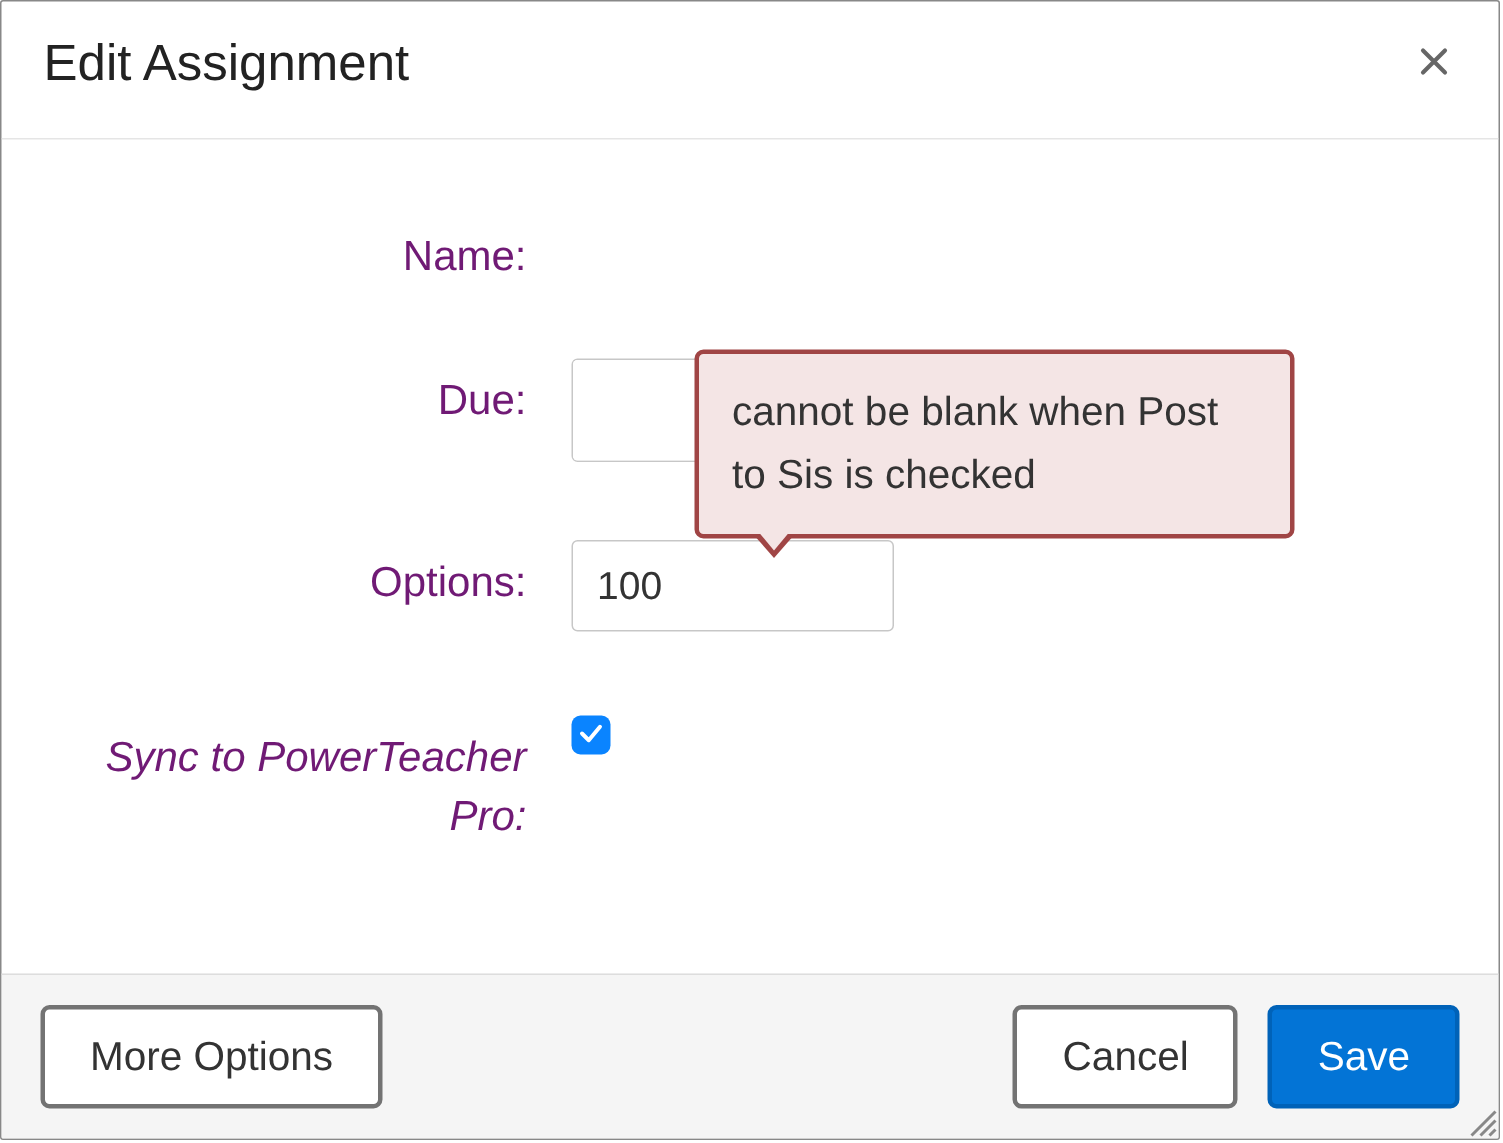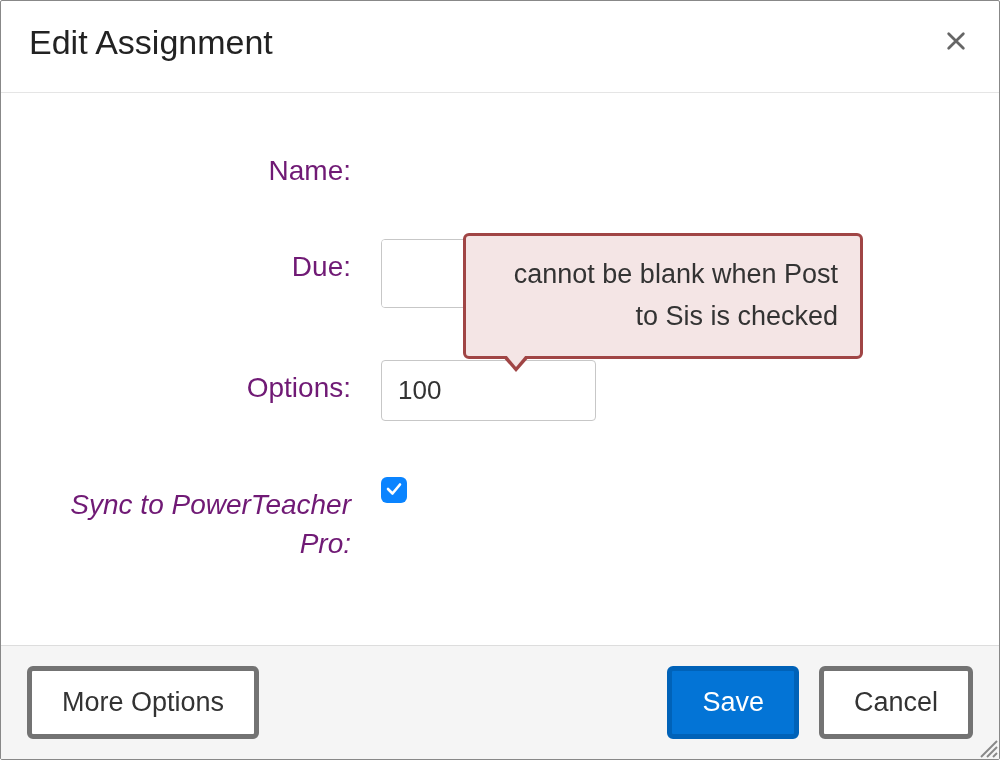--- a/index.html
+++ b/index.html
@@ -23,27 +23,27 @@
     .points-input { width: 215px; }
 
     .due-wrap { display: flex; width: 425px; border: 1px solid #c7c7c7; border-radius: 4px; overflow: hidden; }
     .due-input { flex: 1; border: none; font-size: 26px; padding: 18px 16px; outline: none; }
     .cal-btn { width: 88px; background: #f5f5f5; border: none; border-left: 1px solid #c7c7c7; cursor: pointer; display: flex; align-items: center; justify-content: center; }
     .cal-btn svg { width: 30px; height: 30px; }
 
     .chk { width: 26px; height: 26px; border-radius: 6px; background: #0a84ff; border: none; display: inline-flex; align-items: center; justify-content: center; cursor: pointer; margin-top: 4px; }
     .chk svg { width: 18px; height: 18px; }
 
-    .tooltip { position: absolute; left: 462px; top: 140px; border: 3px solid #a04545; background: #f4e5e5; color: #333; font-size: 27px; line-height: 1.55; padding: 18px 22px; border-radius: 6px; width: 400px; z-index: 10; text-align: right; }
+    .tooltip { position: absolute; left: 462px; top: 140px; border: 3px solid #a04545; background: #f4e5e5; color: #333; font-size: 27px; line-height: 1.55; padding: 18px 22px; border-radius: 6px; width: 400px; z-index: 10; }
     .tooltip .arrow { position: absolute; left: 36px; bottom: -16px; width: 0; height: 0; border-left: 14px solid transparent; border-right: 14px solid transparent; border-top: 16px solid #a04545; }
     .tooltip .arrow::after { content: ""; position: absolute; left: -10px; top: -17px; width: 0; height: 0; border-left: 10px solid transparent; border-right: 10px solid transparent; border-top: 12px solid #f4e5e5; }
 
     .footer { border-top: 1px solid #ddd; background: #f5f5f5; padding: 20px 26px; display: flex; align-items: center; justify-content: space-between; position: relative; }
     .footer .right { display: flex; gap: 20px; }
-    .btn { font-size: 27px; padding: 16px 30px; border-radius: 6px; border: 5px solid #737373; background: #fff; color: #333; cursor: pointer; }
+    .btn { font-size: 27px; padding: 16px 30px; border-radius: 6px; border: 3px solid #737373; background: #fff; color: #333; cursor: pointer; }
     .btn.primary { background: #0374d6; border-color: #0062b8; color: #fff; }
     .resize-grip { position: absolute; right: 0; bottom: 0; width: 24px; height: 24px; }
     .resize-grip svg { width: 24px; height: 24px; }
 
     
     .scroll-area::-webkit-scrollbar { width: 10px; }
     .scroll-area::-webkit-scrollbar-track { background: #f0f0f0; }
     .scroll-area::-webkit-scrollbar-thumb { background: #d0d0d0; border-radius: 4px; }
   </style>
 </head>
@@ -119,22 +119,22 @@
           </div>
         </div>
 
       </form>
     </div>
   </div>
 
   <div class="footer">
     <button class="btn">More Options</button>
     <div class="right">
+      <button class="btn">Cancel</button>
       <button class="btn primary">Save</button>
-      <button class="btn">Cancel</button>
     </div>
     <span class="resize-grip">
       <svg viewBox="0 0 24 24">
           <line x1="6" y1="22" x2="22" y2="6" stroke="#888" stroke-width="2"></line>
           <line x1="12" y1="22" x2="22" y2="12" stroke="#888" stroke-width="2"></line>
           <line x1="18" y1="22" x2="22" y2="18" stroke="#888" stroke-width="2"></line>
         </svg>
     </span>
   </div>
 </div>

